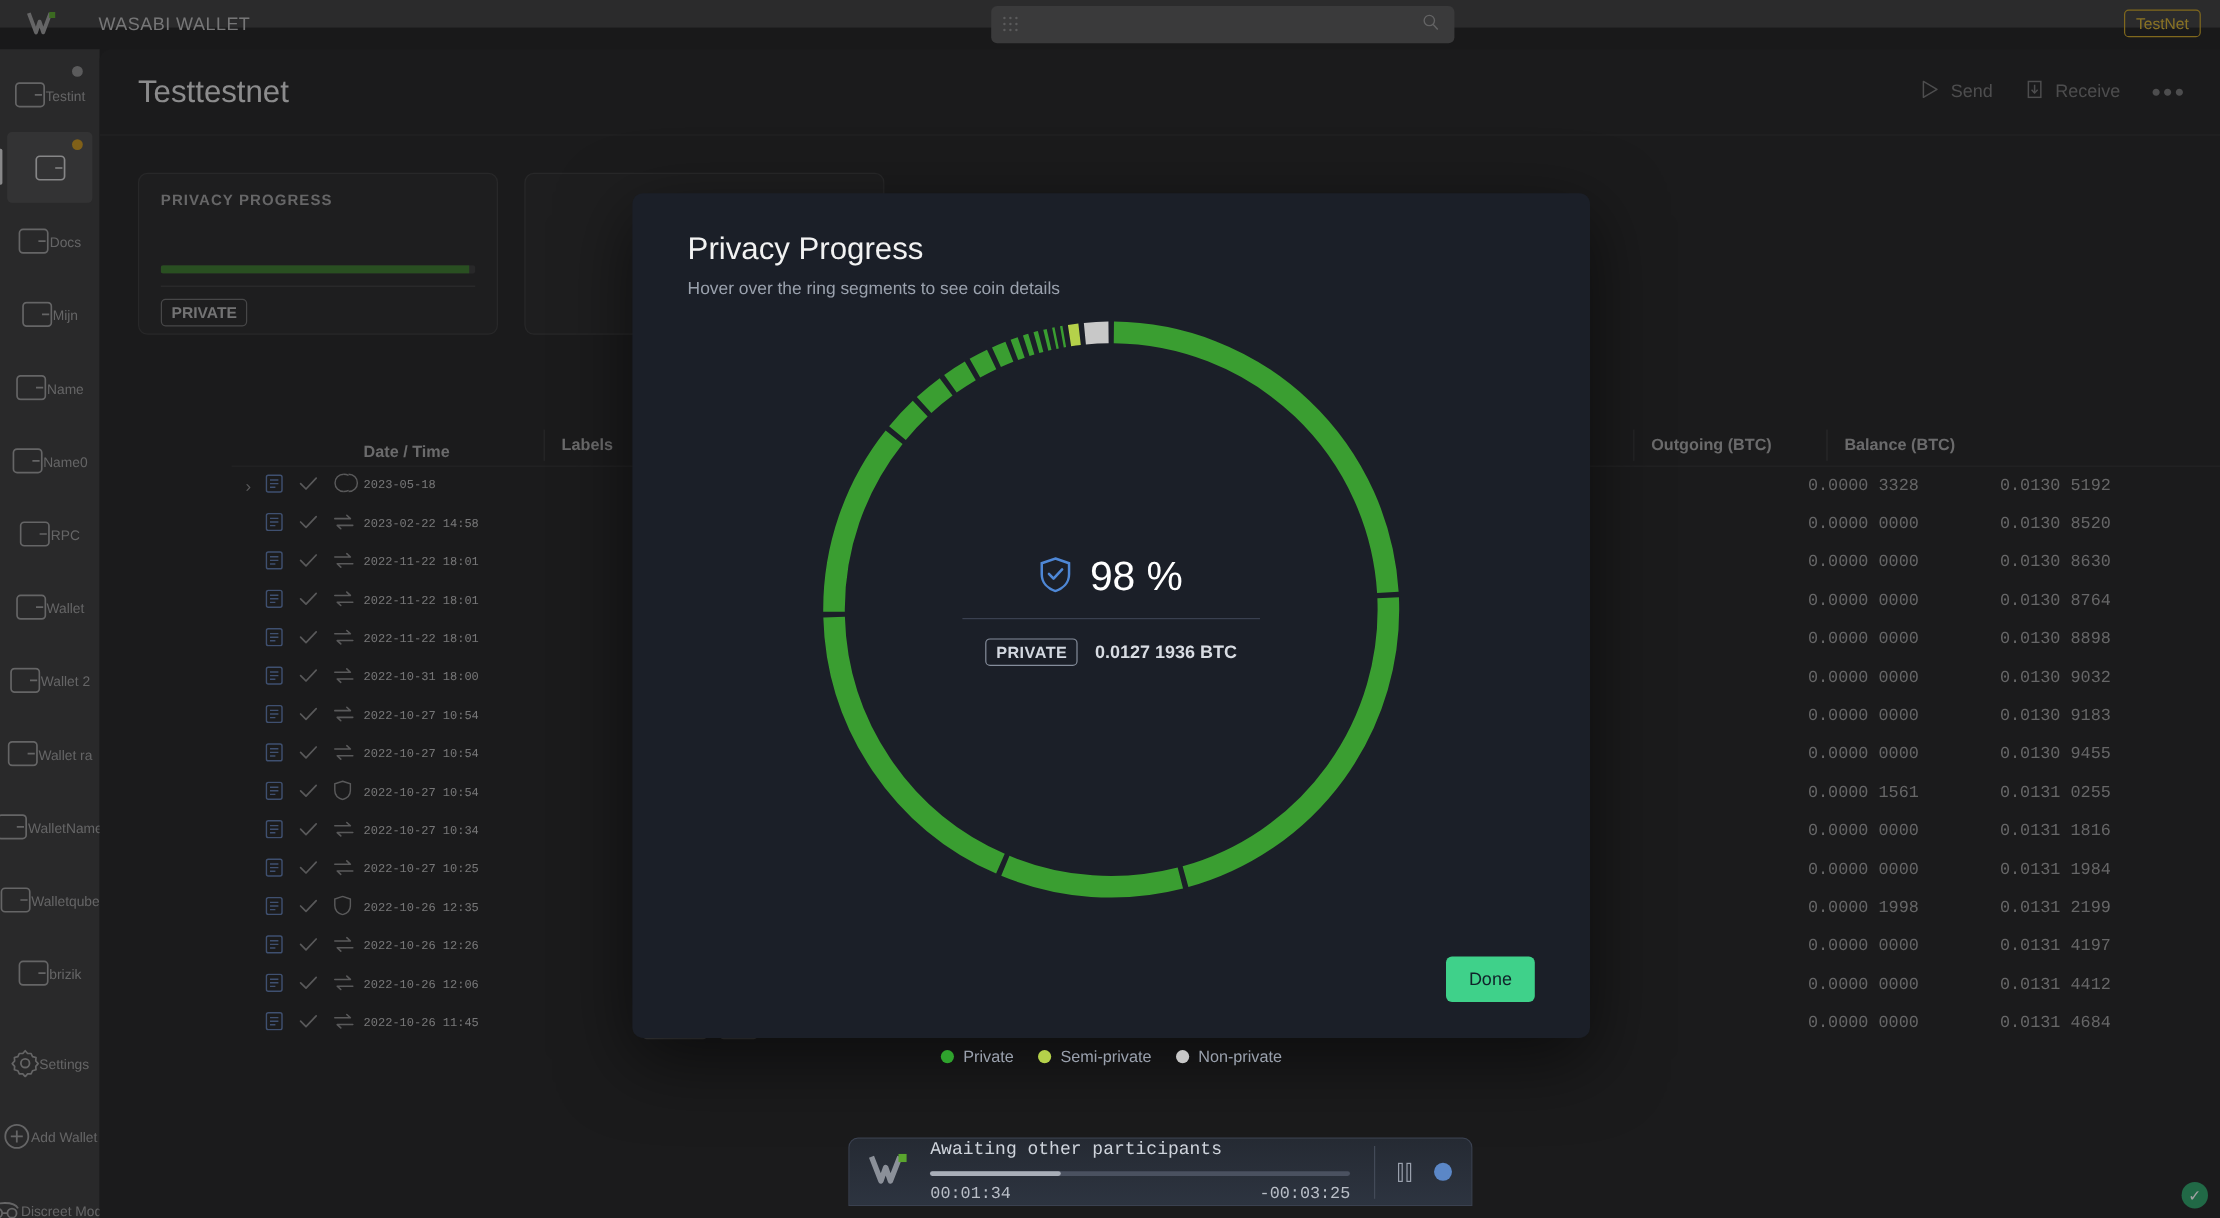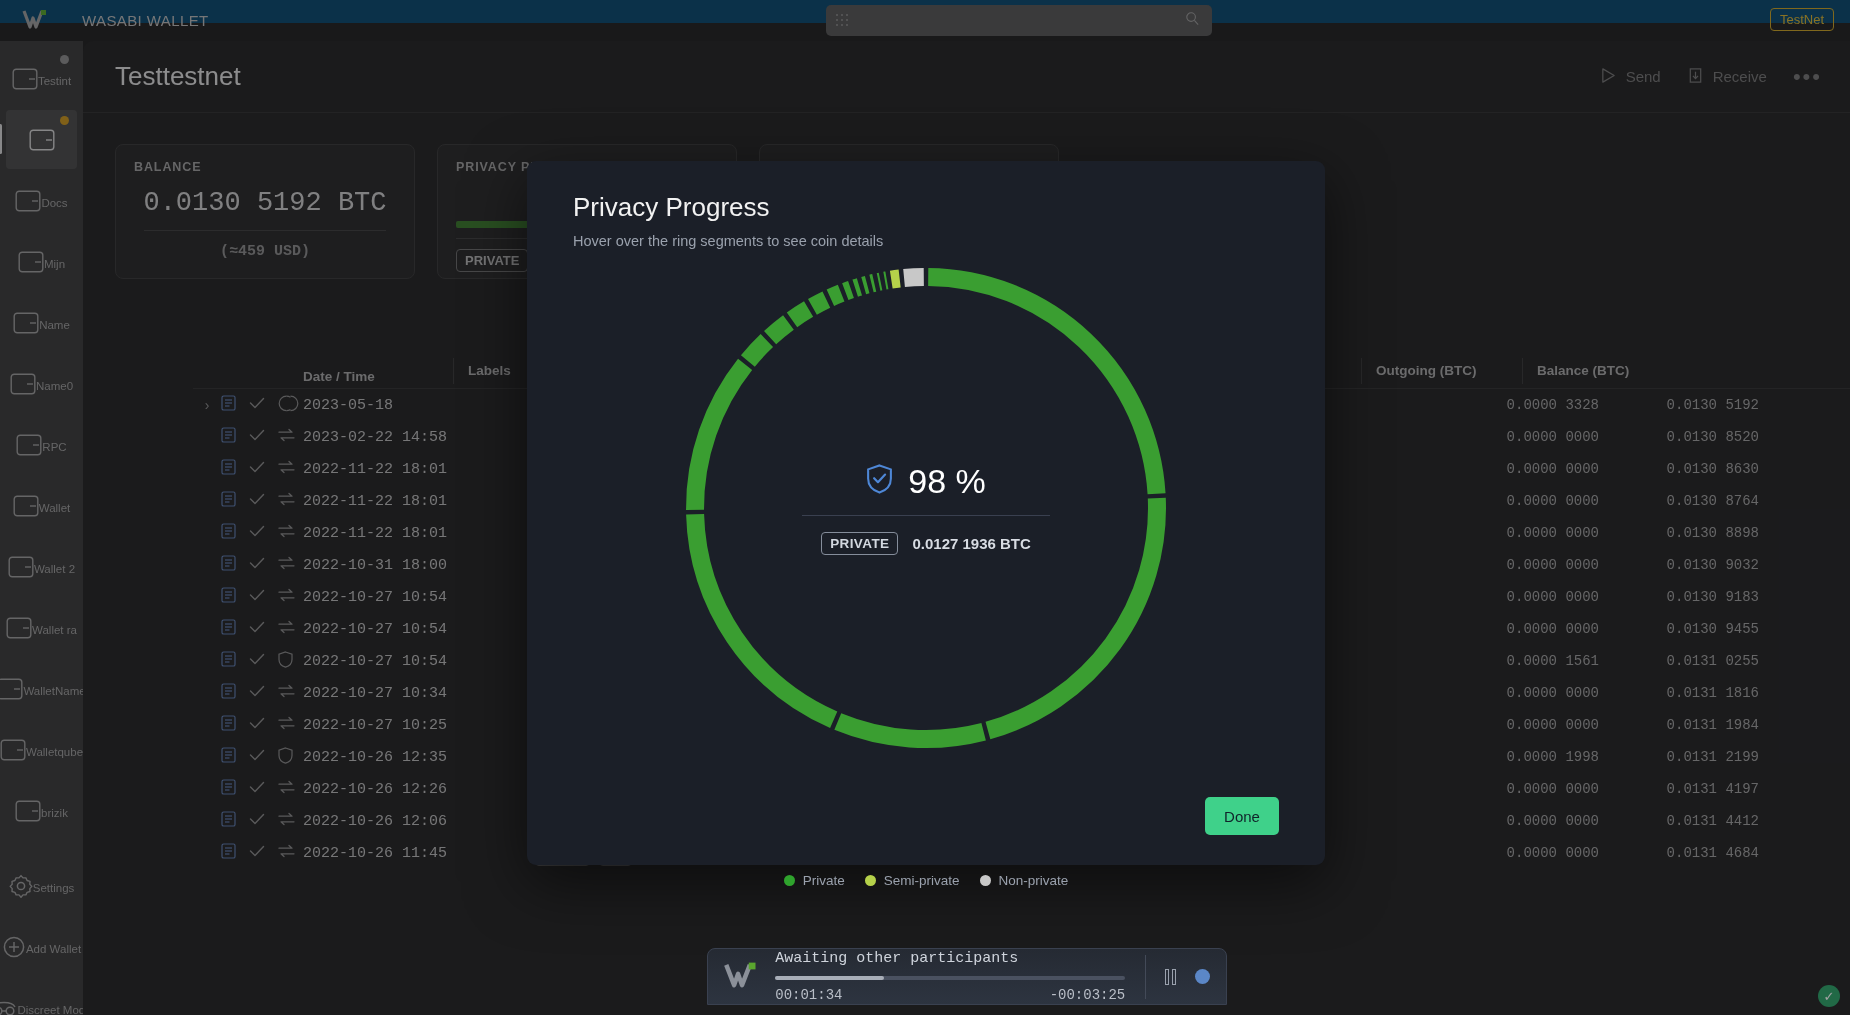--- a/index.html
+++ b/index.html
@@ -7,21 +7,21 @@
     width: 1850px; height: 1015px;
     background: #232323;
     font-family: "Liberation Sans", sans-serif;
     overflow: hidden;
   }
   #app { position: relative; width: 1850px; height: 1015px; }
 
   
   .titlebar {
     position: absolute; top: 0; left: 0; width: 1850px; height: 23px;
-    background: #0c4a6e;
+    background: #404040;
     display: flex; align-items: center;
   }
   .wasabi-logo-top {
     position: absolute; left: 22px; top: 8px; width: 28px; height: 24px;
   }
   .app-title {
     position: absolute; left: 82px; top: 12px;
     font-size: 15px; color: #b9b9b9; letter-spacing: .4px;
   }
   .searchbox {
@@ -108,21 +108,21 @@
     color: #b4b4b4; border-radius: 4px; padding: 3px 8px; font-size: 13px; font-weight: bold;
   }
 
   
   .table { position: absolute; left: 110px; top: 312px; width: 1740px; }
   .thead { display: flex; border-bottom: 1px solid #343434; height: 36px; align-items: center;}
   .th { font-size: 13.5px; font-weight: bold; color: #a6a6a6; }
   .tr { display: flex; height: 32px; align-items: center; }
   .c-exp   { width: 28px; color:#8a8a8a; font-size: 14px; text-align:center;}
   .c-icons { width: 82px; display: flex; gap: 13px; align-items: center;}
-  .c-date  { width: 232px; font-family: "Liberation Mono", monospace; font-size: 15px; color: #b9b9b9;}
+  .c-date  { width: 232px; font-family: "Liberation Mono", monospace; font-size: 10px; color: #b9b9b9;}
   .c-labels{ width: 730px; display: flex; gap: 9px; }
   .c-in    { width: 174px; text-align: right; font-family: "Liberation Mono", monospace; font-size: 14px; color: #9e9e9e;}
   .c-out   { width: 160px; text-align: right; font-family: Liberation Mono, monospace; font-size: 14px; color: #9e9e9e;}
   .c-bal   { width: 160px; text-align: right; font-family: "Liberation Mono", monospace; font-size: 14px; color: #9e9e9e;}
   .hdr-date { width: 260px; padding-left: 110px; margin-top: 11px;}
   .hdr-labels { width: 732px; }
   .hdr-in { width: 174px; text-align: left; padding-left: 14px;}
   .hdr-out { width: 160px; text-align: left; padding-left: 14px;}
   .hdr-bal { width: 160px; text-align: left; padding-left: 14px;}
   .vsep { width: 1px; height: 26px; background: #3a3a3a; }
@@ -369,26 +369,20 @@
                 <path d="M6.3 9.4 L9 12.2 L11.7 9.4" fill="none" stroke="#767676" stroke-width="1.3"></path>
               </svg>
           </span>
           <span>Receive</span>
         </div>
         <div class="ellipsis-btn">•••</div>
       </div>
     </div>
 
     <div class="cards">
-      <div class="card">
-        <div class="card-title">BALANCE</div>
-        <div class="balance-amount">0.0130 5192 BTC</div>
-        <div class="card-divider"></div>
-        <div class="balance-usd">(≈459 USD)</div>
-      </div>
       <div class="card">
         <div class="card-title">PRIVACY PROGRESS</div>
         <div class="pp-bar-wrap">
           <div class="pp-bar" id="pp-bar" style="width: 98%;"></div>
         </div>
         <div class="pp-divider"></div>
         <span class="pp-chip">PRIVATE</span>
       </div>
       <div class="card"></div>
     </div>

